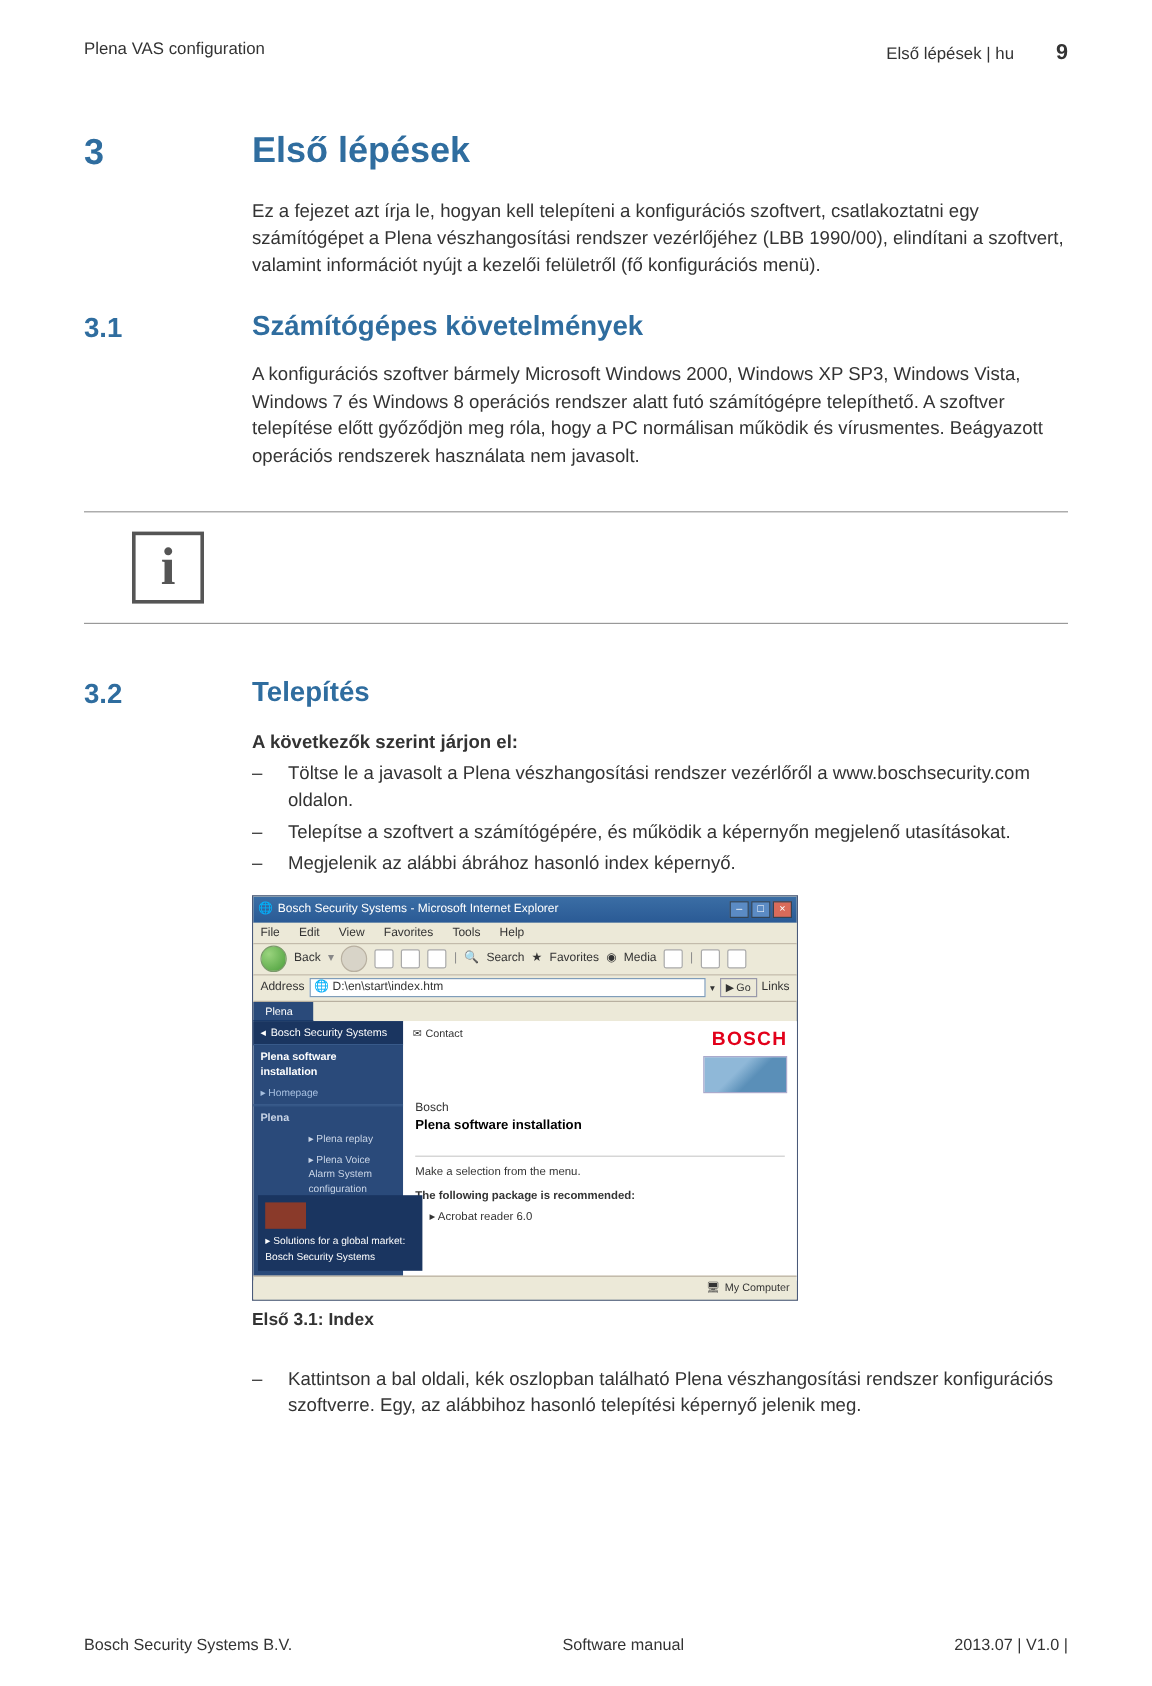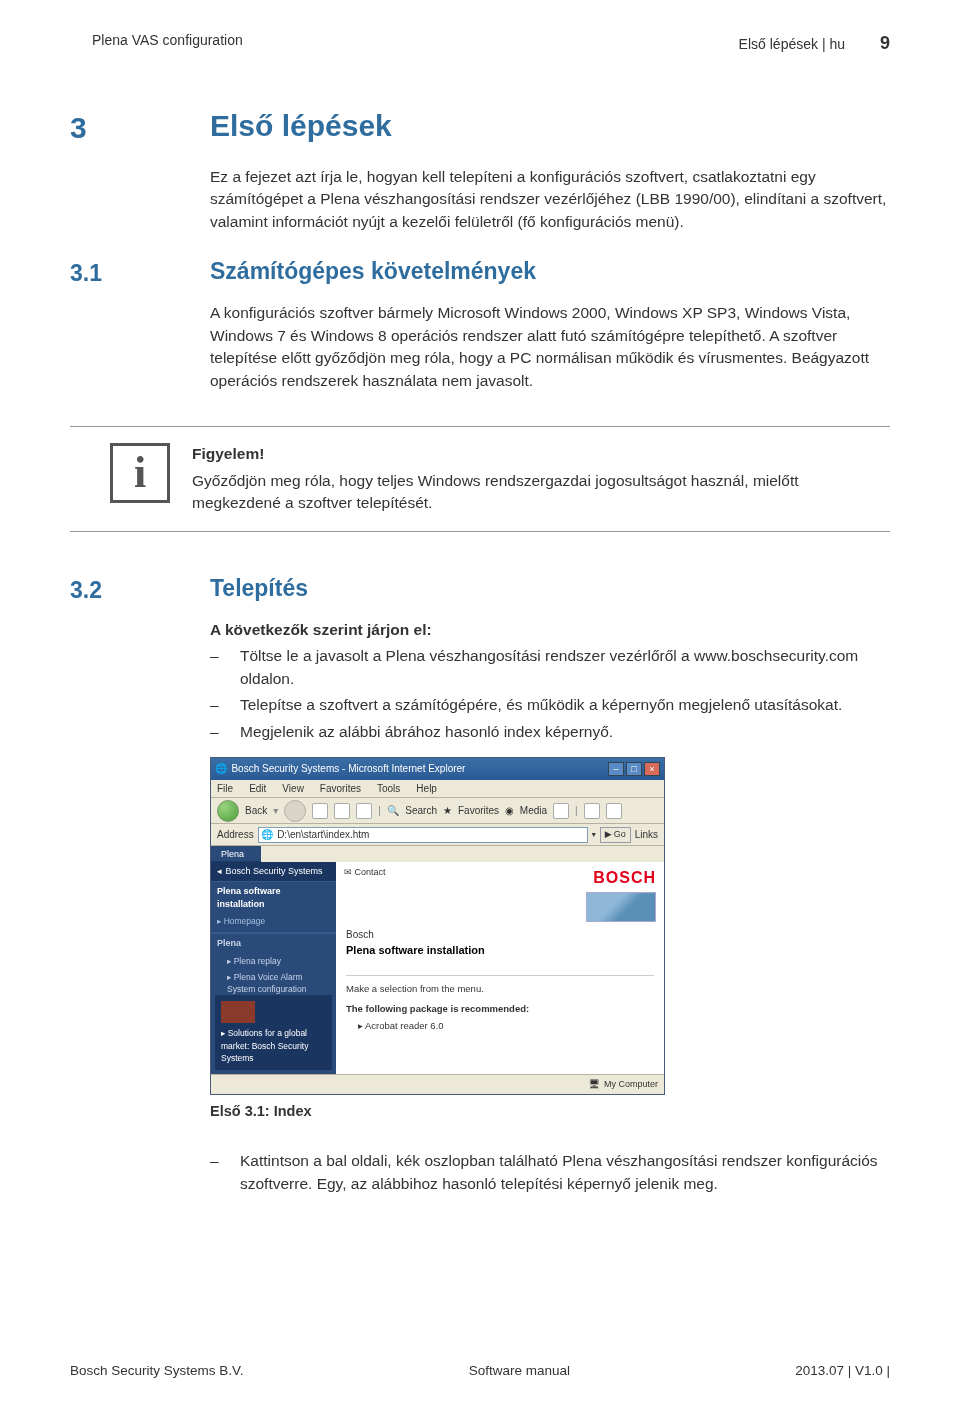--- a/index.html
+++ b/index.html
@@ -15,21 +15,20 @@
     }
     .page {
       padding: 30px 70px 0 70px;
     }
     .header {
       display: flex;
       justify-content: space-between;
       font-size: 14px;
       color: #333;
       margin-bottom: 48px;
-      margin-left: 22px;
     }
     .header-right { display: flex; gap: 35px; align-items: baseline; }
     .page-num { font-weight: bold; font-size: 18px; }
 
     .row { display: flex; gap: 0; }
     .secno {
       width: 140px;
       flex-shrink: 0;
       font-size: 30px;
       color: #2f6d9f;
@@ -174,40 +173,40 @@
     .ss-sidebar {
       width: 125px;
       background: #2a4a7a;
       color: #c8d4e6;
       font-size: 9px;
       padding: 0;
     }
     .ss-sb-head { background:#1a3560; padding:3px 6px; color:#fff; font-size:9px; border-bottom:1px solid #385a8a; display:flex; gap:4px;}
     .ss-sb-title { padding:3px 6px; color:#fff; font-weight:bold; }
     .ss-sb-sub { padding:1px 6px 4px 6px; font-size:8.5px; color:#a8c0e0; border-bottom:1px solid #385a8a;}
-    .ss-sb-item { padding:2px 16px; font-size:8.5px; cursor:pointer; }
+    .ss-sb-item { padding:2px 16px; font-size:8.5px; cursor:pointer;margin-left:30px; }
     .ss-sb-sec { border-top:1px solid #385a8a; padding:3px 6px; font-weight:bold; font-size:9px; }
     .ss-main { flex:1; background:#fff; display:flex; flex-direction:column; }
     .ss-topstrip {
       height: 60px; display:flex; justify-content:space-between;
       padding:4px 8px 0 8px;
     }
     .ss-contact { font-size:9px; color:#333; display:flex; align-items:flex-start; gap:3px; }
     .ss-boschlogo { font-family: Arial; font-weight:bold; font-size:16px; color:#e2001a; letter-spacing:1px; }
     .ss-building {
       width: 70px; height:42px;
       background: linear-gradient(135deg,#8fb8d8 40%,#5a8fb8 60%);
       border:1px solid #aac;
     }
     .ss-heading { padding: 6px 10px; }
     .ss-h1 { font-weight:bold; font-size:11px; color:#000; }
     .ss-sep { border-top:1px solid #ccc; margin:10px 10px 6px 10px;}
     .ss-text { padding:0 10px; font-size:9.5px; color:#333; }
     .ss-sidebar2 {
-      position:absolute; left:4px; bottom:24px; width:117px;
+      position:absolute; left:4px; bottom:24px; width:137px;
       background:#1a3560; padding:6px; font-size:8.5px; color:#fff;
     }
     .ss-miniimg { width:34px; height:22px; background:#8a3a2a; margin-bottom:4px;}
     .ss-statusbar {
       position:absolute; left:0; right:0; bottom:0; height:20px;
       background:#ece9d8; border-top:1px solid #b8b0a0;
       display:flex; justify-content:flex-end; align-items:center;
       padding:0 6px; gap:4px; font-size:9px; color:#333;
     }
 
@@ -248,24 +247,20 @@
     <div class="content">
       <h2>Számítógépes követelmények</h2>
       <p class="para">A konfigurációs szoftver bármely Microsoft Windows 2000, Windows XP SP3, Windows Vista, Windows 7 és Windows 8 operációs rendszer alatt futó számítógépre telepíthető. A szoftver telepítése előtt győződjön meg róla, hogy a PC normálisan működik és vírusmentes. Beágyazott operációs rendszerek használata nem javasolt.</p>
     </div>
   </div>
 
   <div class="notice-wrap">
     <div class="info-icon">
         <span>i</span>
       </div>
-    <div>
-      <div class="notice-title">Figyelem!</div>
-      <div>Győződjön meg róla, hogy teljes Windows rendszergazdai jogosultságot használ, mielőtt megkezdené a szoftver telepítését.</div>
-    </div>
   </div>
 
   <div class="row">
     <div class="secno h2">3.2</div>
     <div class="content">
       <h2>Telepítés</h2>
       <p class="bold">A következők szerint járjon el:</p>
       <div class="list">
         <div class="li">
             <span class="dash">–</span>

